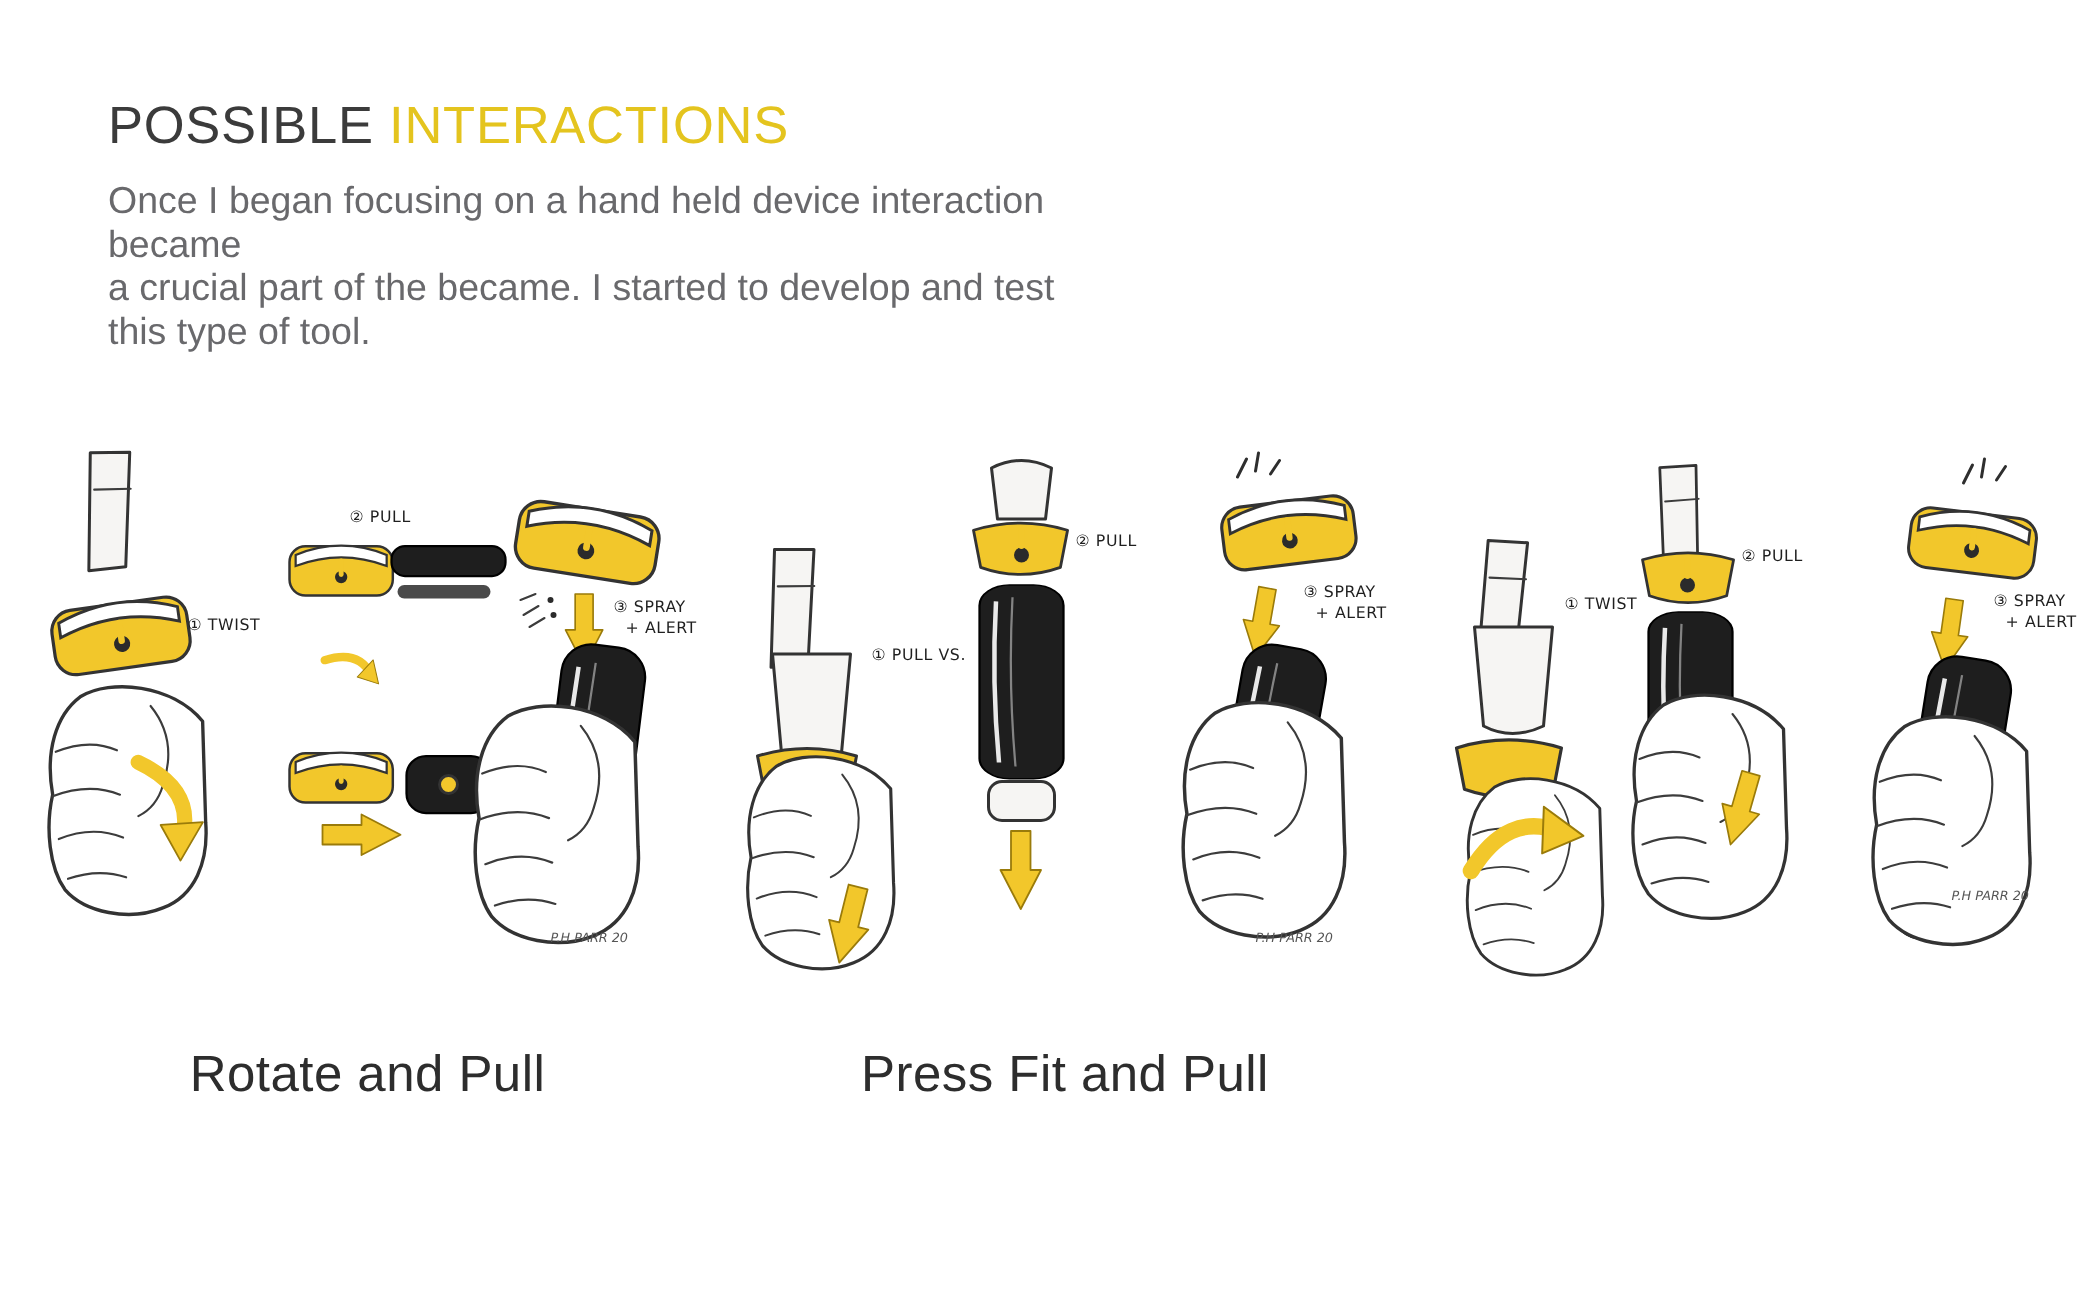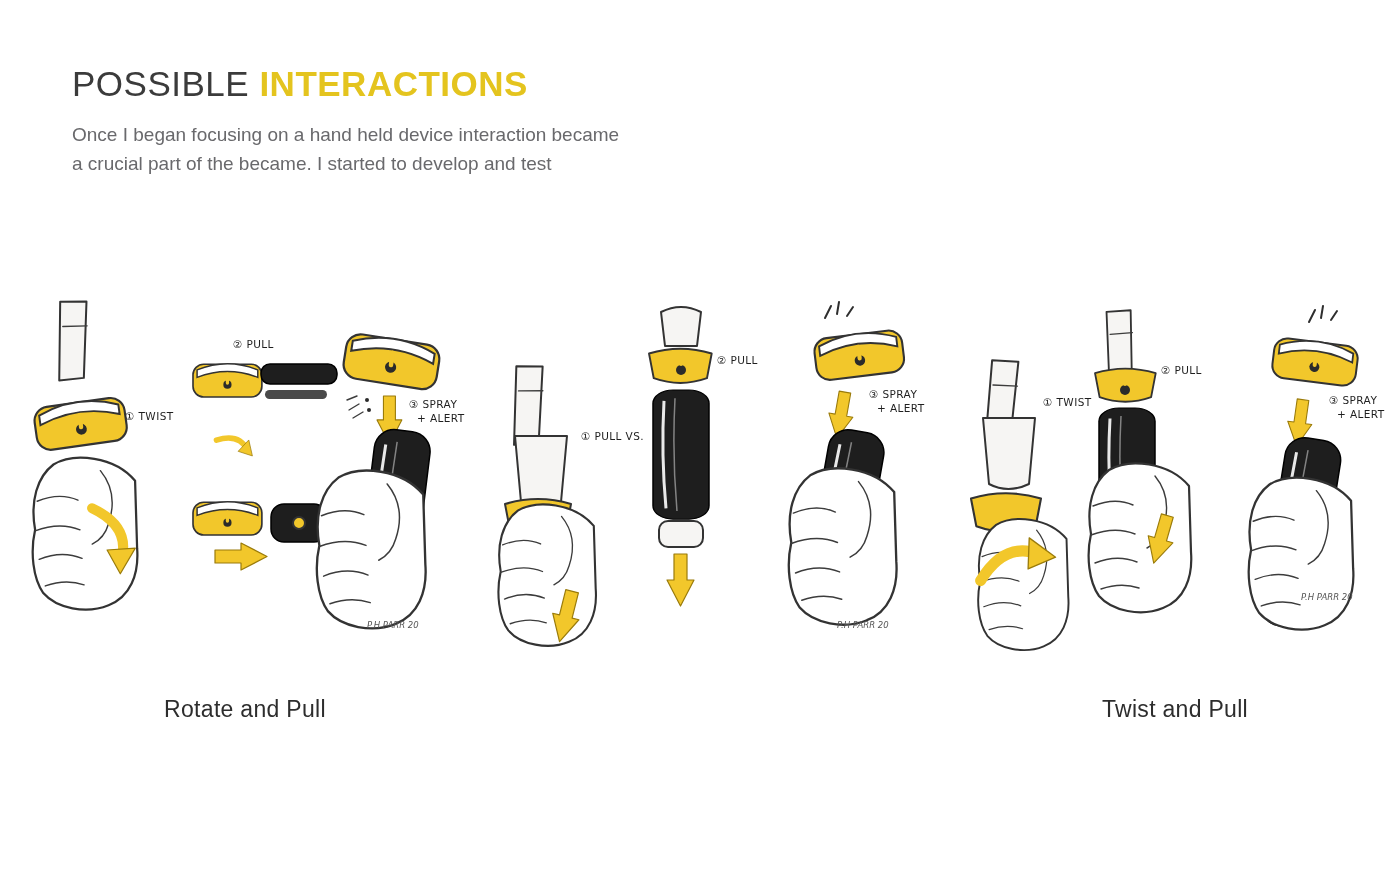--- a/index.html
+++ b/index.html
@@ -9,32 +9,32 @@
     font-family:"Liberation Sans", sans-serif;
     position:relative;
     overflow:hidden;
   }
   .page { position:absolute; inset:0; }
 
   
   .header { position:absolute; left:72px; top:64px; width:680px; }
   .title { font-size:35px; letter-spacing:0.5px; font-weight:400; }
   .t-primary { color:#3b3b3b; font-weight:400;margin-top:43px; }
-  .t-accent  { color:#e4c41e; font-weight:700; }
-  .intro { margin-top:16px; font-size:19px; line-height:29px; color:#69696c; }
+  .t-accent  { color:#e4c41e; font-weight:400; }
+  .intro { margin-top:16px; font-size:25px; line-height:29px; color:#69696c; }
 
   
   .sketch-row { position:absolute; left:0; top:298px; width:1400px; height:460px; }
   .group { position:absolute; top:0; }
   #g1 { left:25px;  width:440px; }
   #g2 { left:485px; width:450px; }
   #g3 { left:955px; width:440px; }
   .caption {
     margin-top:34px; text-align:center;
-    font-size:23px; color:#2d2d2d; letter-spacing:0.3px;
+    font-size:34px; color:#2d2d2d; letter-spacing:0.3px;
   }
 
   
   .hand      { fill:#ffffff; stroke:#333; stroke-width:2.2; stroke-linejoin:round; }
   .ink       { stroke:#2e2e2e; stroke-width:2; fill:none; stroke-linecap:round; }
   .ink-thin  { stroke:#3c3c3c; stroke-width:1.4; fill:none; stroke-linecap:round; }
   .yellow    { fill:#f2c72b; stroke:#333; stroke-width:2; stroke-linejoin:round; }
   .lid       { fill:#ffffff; stroke:#333; stroke-width:1.8; }
   .dot       { fill:#2b2b2b; }
   .drip      { stroke:#f2c72b; stroke-width:4; stroke-linecap:round; fill:none; }
@@ -102,20 +102,21 @@
 <div class="page">
 
   <header class="header">
     <h1 class="title">
       <span class="t-primary">POSSIBLE</span>
       <span class="t-accent">INTERACTIONS</span>
     </h1>
     <div class="intro">
       <div>Once I began focusing on a hand held device interaction became</div>
       <div>a crucial part of the became. I started to develop and test</div>
+      <div>this type of tool.</div>
     </div>
   </header>
 
   <div class="sketch-row">
 
     <figure class="group" id="g1">
       <svg width="440" height="360" viewBox="0 0 440 360">
 
         <use href="#stem" transform="translate(28,2) rotate(8 20 40)"></use>
         <use href="#cap" transform="translate(10,94) rotate(-8 42 30) scale(1.08)"></use>
@@ -166,20 +167,21 @@
 
         <use href="#burst" transform="translate(338,4)"></use>
         <use href="#cap" transform="translate(330,26) rotate(-7 42 30) scale(1.05)"></use>
         <use href="#arrowD" transform="translate(348,92) rotate(10) scale(0.9)"></use>
         <text class="anno" x="384" y="100">③ SPRAY</text>
         <text class="anno" x="392" y="114">+ ALERT</text>
         <use href="#body" transform="translate(330,132) rotate(10 28 95)"></use>
         <use href="#fist" transform="translate(300,150) scale(1.05)"></use>
         <text class="sig" x="352" y="330">P.H PARR 20</text>
       </svg>
+      <figcaption class="caption">Press Fit and Pull</figcaption>
     </figure>
 
     <figure class="group" id="g3">
       <svg width="440" height="360" viewBox="0 0 440 360">
 
         <use href="#stem" transform="translate(36,58) rotate(12)"></use>
         <use href="#cone" transform="translate(22,120)"></use>
         <use href="#ring" transform="translate(16,190) scale(1.06)"></use>
         <use href="#fist" transform="translate(20,204) scale(0.88)"></use>
         <use href="#arrowC" transform="translate(20,250) rotate(-6) scale(1.1)"></use>
@@ -196,17 +198,16 @@
 
         <use href="#burst" transform="translate(352,8)"></use>
         <use href="#cap" transform="translate(318,34) rotate(7 42 30)"></use>
         <use href="#arrowD" transform="translate(336,100) rotate(8) scale(0.9)"></use>
         <text class="anno" x="374" y="106">③ SPRAY</text>
         <text class="anno" x="382" y="120">+ ALERT</text>
         <use href="#body" transform="translate(318,140) rotate(9 28 95)"></use>
         <use href="#fist" transform="translate(290,160) scale(1.02)"></use>
         <text class="sig" x="346" y="302">P.H PARR 20</text>
       </svg>
-      <figcaption class="caption">Twist and Pull</figcaption>
     </figure>
 
   </div>
 </div>
 
 </body></html>

